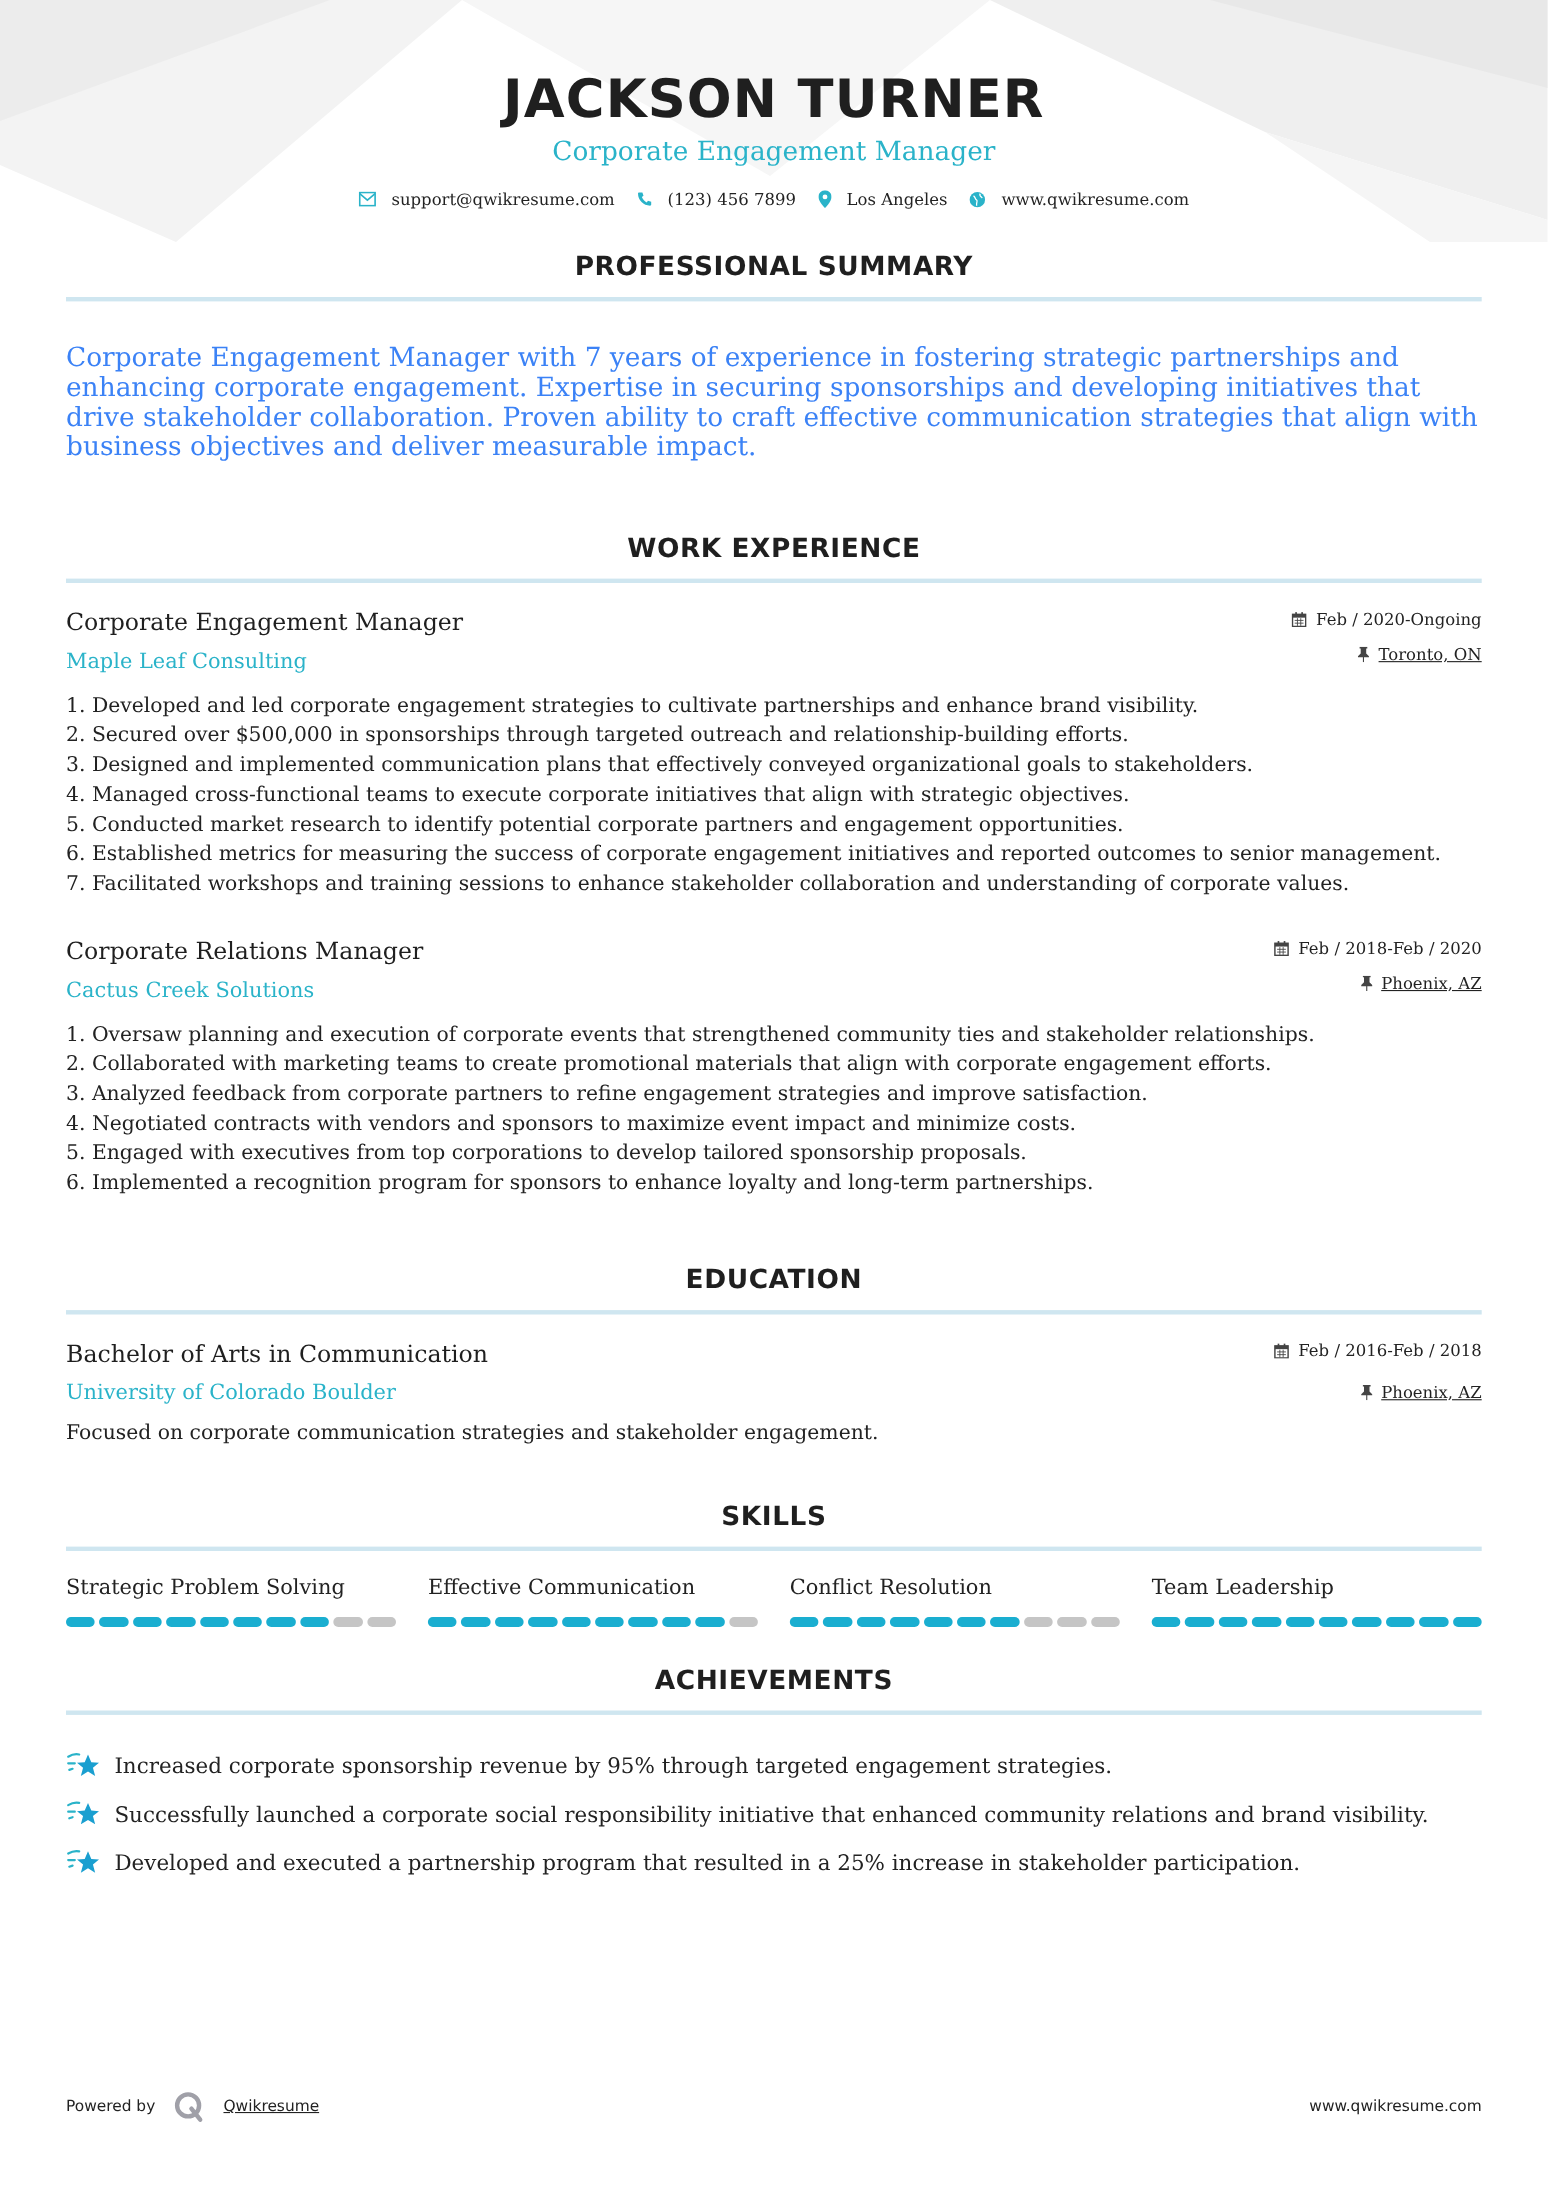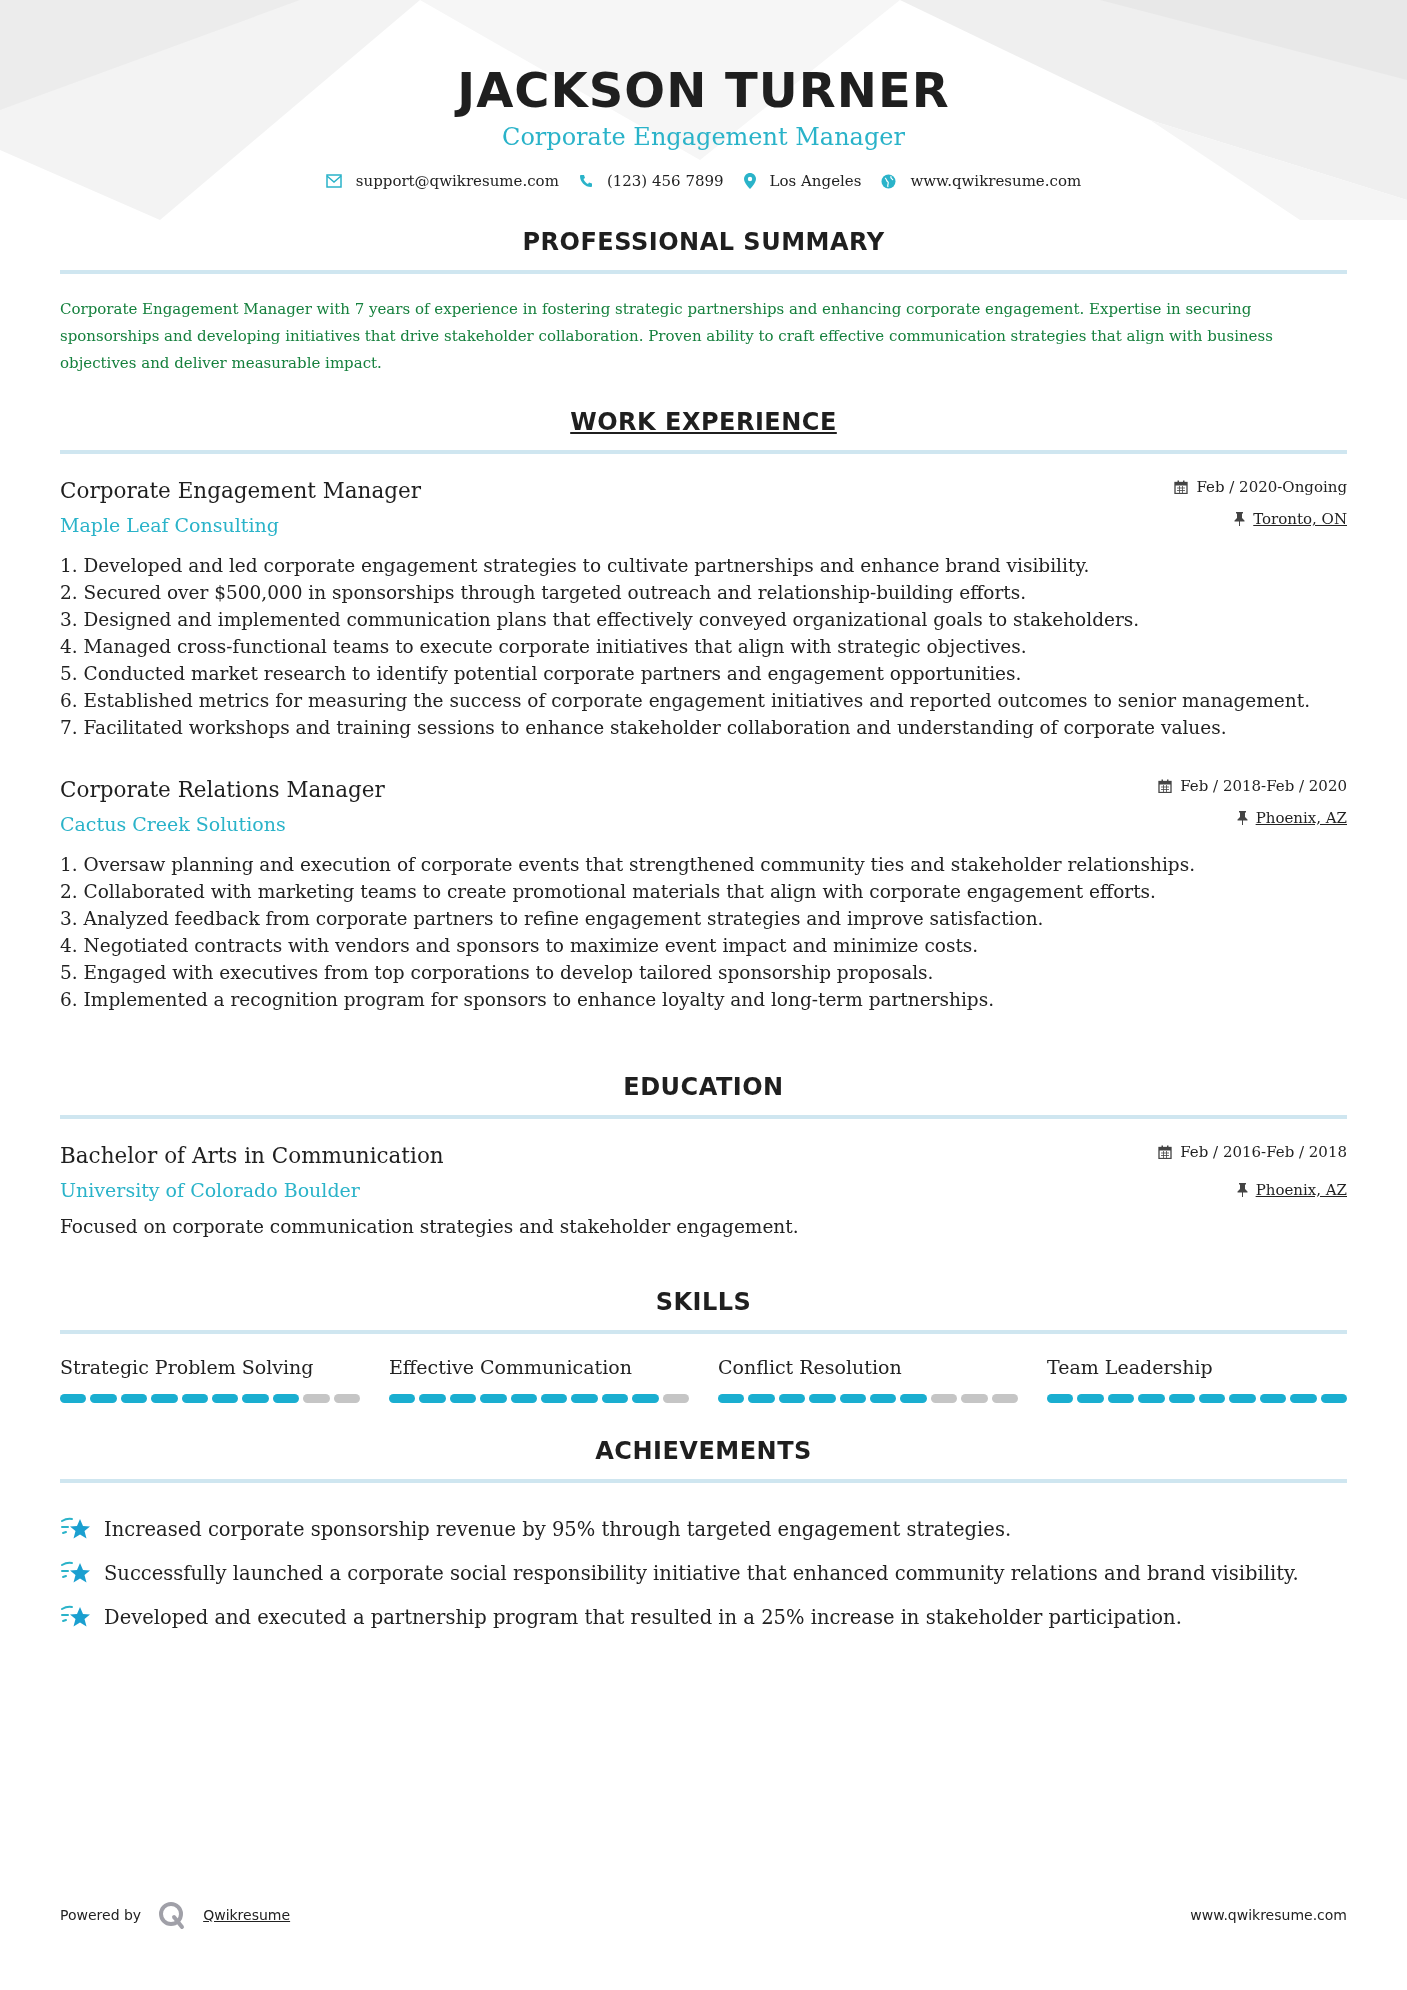--- a/index.html
+++ b/index.html
@@ -12,23 +12,23 @@
   .name { font-family: "DejaVu Sans", sans-serif; font-weight: bold; font-size: 48px; letter-spacing: 1px; color: #1f1f1f; line-height: 56px; }
   .role { font-family: "DejaVu Serif", serif; font-size: 24px; color: #2ab3c9; margin-top: 4px; line-height: 30px; }
   .contacts { display: flex; justify-content: center; align-items: center; gap: 0; margin-top: 20px; font-size: 15px; color: #222; }
   .contact { display: flex; align-items: center; margin: 0 10px; }
   .contact svg { margin-right: 14px; }
 
   .section-title { font-family: "DejaVu Sans", sans-serif; font-weight: bold; font-size: 24px; text-align: center; color: #1f1f1f; letter-spacing: 0.5px; }
   .rule { height: 4px; background: #cfe6f0; margin-top: 14px; }
 
   .summary-title { margin-top: 38px; }
-  .summary { margin-top: 22px; font-size: 15px; line-height: 27px; color: #15803d; }
-
-  .work-title { margin-top: 31px; text-decoration: underline; }
+  .summary { margin-top: 38px; font-size: 24px; line-height: 27px; color: #3b82f6; }
+
+  .work-title { margin-top: 64px; }
   .job { margin-top: 22px; }
   .job-head { display: flex; justify-content: space-between; align-items: flex-start; }
   .job-title { font-size: 21.5px; color: #1f1f1f; line-height: 30px; }
   .company { font-size: 19px; color: #2ab3c9; line-height: 30px; margin-top: 4px; }
   .meta { text-align: right; font-size: 15px; color: #222; }
   .meta-row { display: flex; justify-content: flex-end; align-items: center; line-height: 22px; }
   .meta-row + .meta-row { margin-top: 10px; text-decoration: underline; }
   .meta-row svg { margin-right: 8px; }
   .bullets { margin-top: 12px; list-style: none; }
   .bullets li { font-size: 18.5px; line-height: 27px; color: #222; }

